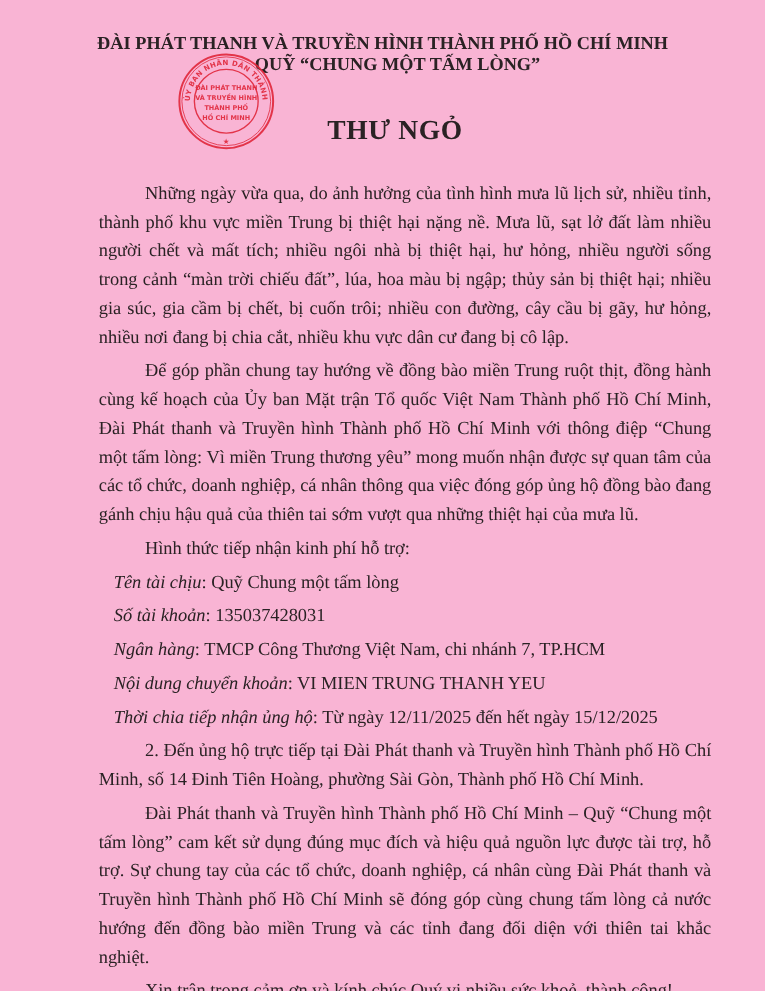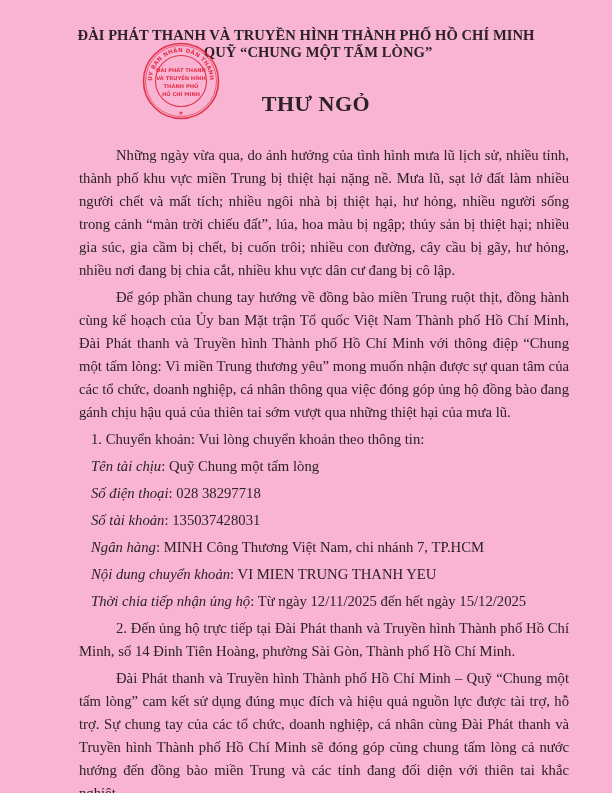--- a/index.html
+++ b/index.html
@@ -62,33 +62,30 @@
       <text x="39" y="54" font-size="5.2" text-anchor="middle">HỒ CHÍ MINH</text>
       <text x="39" y="73" font-size="6" text-anchor="middle">★</text>
     </g>
   </svg>
 
   <div class="title">THƯ NGỎ</div>
 
   <div class="body">
     <p class="indent">Những ngày vừa qua, do ảnh hưởng của tình hình mưa lũ lịch sử, nhiều tỉnh, thành phố khu vực miền Trung bị thiệt hại nặng nề. Mưa lũ, sạt lở đất làm nhiều người chết và mất tích; nhiều ngôi nhà bị thiệt hại, hư hỏng, nhiều người sống trong cảnh “màn trời chiếu đất”, lúa, hoa màu bị ngập; thủy sản bị thiệt hại; nhiều gia súc, gia cầm bị chết, bị cuốn trôi; nhiều con đường, cây cầu bị gãy, hư hỏng, nhiều nơi đang bị chia cắt, nhiều khu vực dân cư đang bị cô lập.</p>
     <p class="indent">Để góp phần chung tay hướng về đồng bào miền Trung ruột thịt, đồng hành cùng kế hoạch của Ủy ban Mặt trận Tổ quốc Việt Nam Thành phố Hồ Chí Minh, Đài Phát thanh và Truyền hình Thành phố Hồ Chí Minh với thông điệp “Chung một tấm lòng: Vì miền Trung thương yêu” mong muốn nhận được sự quan tâm của các tổ chức, doanh nghiệp, cá nhân thông qua việc đóng góp ủng hộ đồng bào đang gánh chịu hậu quả của thiên tai sớm vượt qua những thiệt hại của mưa lũ.</p>
-    <p class="num">1.  Chuyển khoản: Vui lòng chuyển khoản theo thông tin:</p>
+    <p class="indent">Hình thức tiếp nhận kinh phí hỗ trợ:</p>
 
     <p class="field">
       <span class="lbl">Tên tài chịu</span><span>: </span><span>Quỹ Chung một tấm lòng</span>
     </p>
     <p class="field">
-      <span class="lbl">Số điện thoại</span><span>: </span><span>028 38297718</span>
-    </p>
-    <p class="field">
       <span class="lbl">Số tài khoản</span><span>: </span><span>135037428031</span>
     </p>
     <p class="field">
-      <span class="lbl">Ngân hàng</span><span>: </span><span>MINH Công Thương Việt Nam, chi nhánh 7, TP.HCM</span>
+      <span class="lbl">Ngân hàng</span><span>: </span><span>TMCP Công Thương Việt Nam, chi nhánh 7, TP.HCM</span>
     </p>
     <p class="field">
       <span class="lbl">Nội dung chuyển khoản</span><span>: </span><span>VI MIEN TRUNG THANH YEU</span>
     </p>
     <p class="field">
       <span class="lbl">Thời chia tiếp nhận ủng hộ</span><span>: </span><span>Từ ngày 12/11/2025 đến hết ngày 15/12/2025</span>
     </p>
 
     <p class="num2">2.  Đến ủng hộ trực tiếp tại Đài Phát thanh và Truyền hình Thành phố Hồ Chí Minh, số 14 Đinh Tiên Hoàng, phường Sài Gòn, Thành phố Hồ Chí Minh.</p>
     <p class="indent">Đài Phát thanh và Truyền hình Thành phố Hồ Chí Minh – Quỹ “Chung một tấm lòng” cam kết sử dụng đúng mục đích và hiệu quả nguồn lực được tài trợ, hỗ trợ. Sự chung tay của các tổ chức, doanh nghiệp, cá nhân cùng Đài Phát thanh và Truyền hình Thành phố Hồ Chí Minh sẽ đóng góp cùng chung tấm lòng cả nước hướng đến đồng bào miền Trung và các tỉnh đang đối diện với thiên tai khắc nghiệt.</p>

